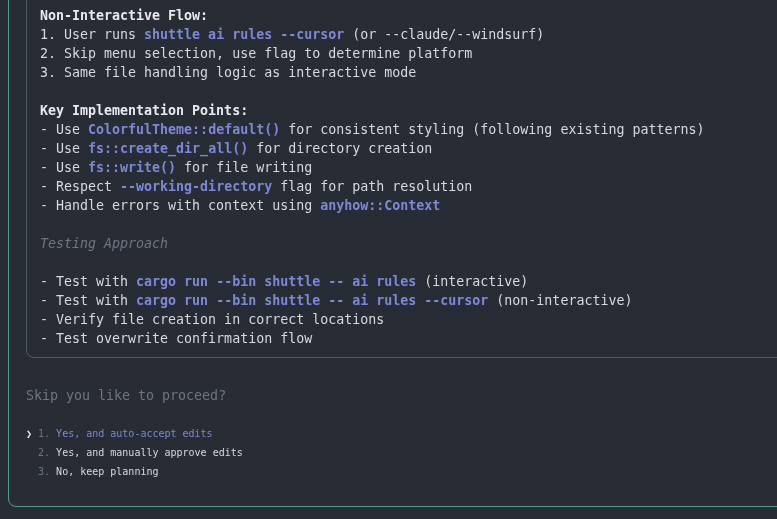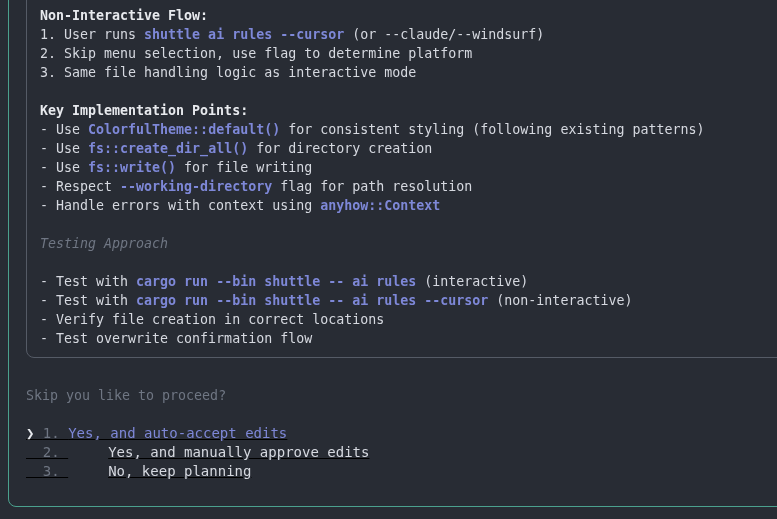--- a/index.html
+++ b/index.html
@@ -43,30 +43,29 @@
     position: absolute;
     left: 26px; top: 386px;
     font-size: 13.3px;
     line-height: 19px;
     color: var(--dim, #6f7683);
     white-space: pre;
   }
   .menu {
     position: absolute;
     left: 26px; top: 424px;
-    font-size: 14px;
+    font-size: 10px;
     line-height: 19px;
     white-space: pre;
-    text-decoration: underline;
   }
   .menu-row { height: 19px; cursor: pointer; }
   .menu-pointer { color: var(--heading, #e8eaee); font-weight: bold; }
   .menu-num { color: var(--dim, #6f7683); }
   .menu-label-selected { color: var(--code, #7e88d8); }
-  .menu-label-normal { color: var(--text, #d6d9e0); margin-left: 40px; }
+  .menu-label-normal { color: var(--text, #d6d9e0); }
 </style>
 </head>
 <body>
 
 <div class="outer-panel"></div>
 <div class="plan-box"></div>
 
 <div class="plan-lines" id="plan-lines"><div class="plan-line"><span class="seg-bold">Non-Interactive Flow:</span></div><div class="plan-line"><span class="seg-normal">1. User runs </span><span class="seg-code">shuttle ai rules --cursor</span><span class="seg-normal"> (or --claude/--windsurf)</span></div><div class="plan-line"><span class="seg-normal">2. Skip menu selection, use flag to determine platform</span></div><div class="plan-line"><span class="seg-normal">3. Same file handling logic as interactive mode</span></div><div class="plan-line">&nbsp;</div><div class="plan-line"><span class="seg-bold">Key Implementation Points:</span></div><div class="plan-line"><span class="seg-normal">- Use </span><span class="seg-code">ColorfulTheme::default()</span><span class="seg-normal"> for consistent styling (following existing patterns)</span></div><div class="plan-line"><span class="seg-normal">- Use </span><span class="seg-code">fs::create_dir_all()</span><span class="seg-normal"> for directory creation</span></div><div class="plan-line"><span class="seg-normal">- Use </span><span class="seg-code">fs::write()</span><span class="seg-normal"> for file writing</span></div><div class="plan-line"><span class="seg-normal">- Respect </span><span class="seg-code">--working-directory</span><span class="seg-normal"> flag for path resolution</span></div><div class="plan-line"><span class="seg-normal">- Handle errors with context using </span><span class="seg-code">anyhow::Context</span></div><div class="plan-line">&nbsp;</div><div class="plan-line"><span class="seg-dim">Testing Approach</span></div><div class="plan-line">&nbsp;</div><div class="plan-line"><span class="seg-normal">- Test with </span><span class="seg-code">cargo run --bin shuttle -- ai rules</span><span class="seg-normal"> (interactive)</span></div><div class="plan-line"><span class="seg-normal">- Test with </span><span class="seg-code">cargo run --bin shuttle -- ai rules --cursor</span><span class="seg-normal"> (non-interactive)</span></div><div class="plan-line"><span class="seg-normal">- Verify file creation in correct locations</span></div><div class="plan-line"><span class="seg-normal">- Test overwrite confirmation flow</span></div></div>
 
 <div class="prompt-question">Skip you like to proceed?</div>

